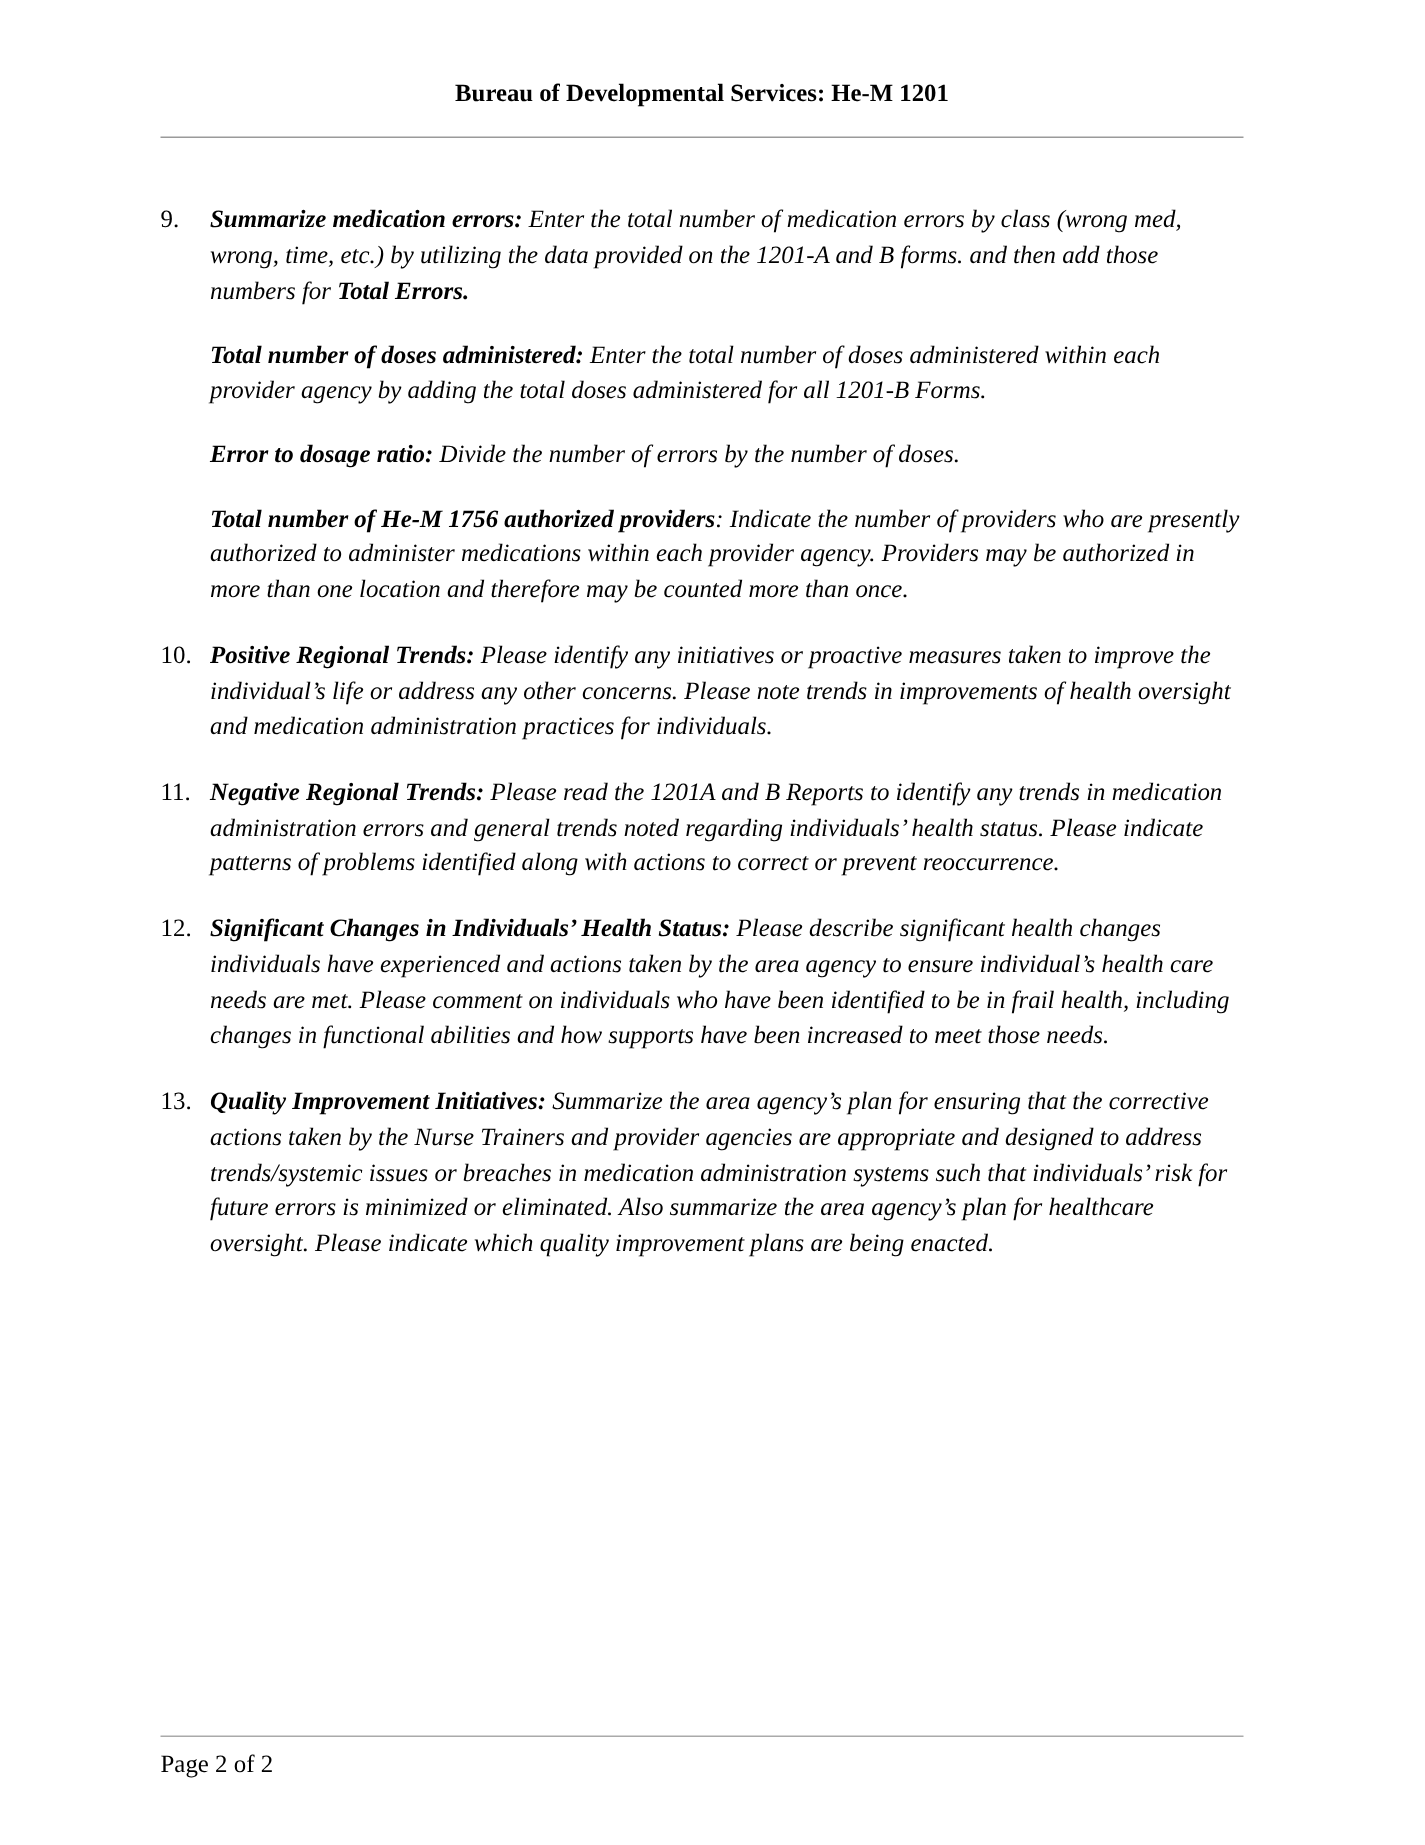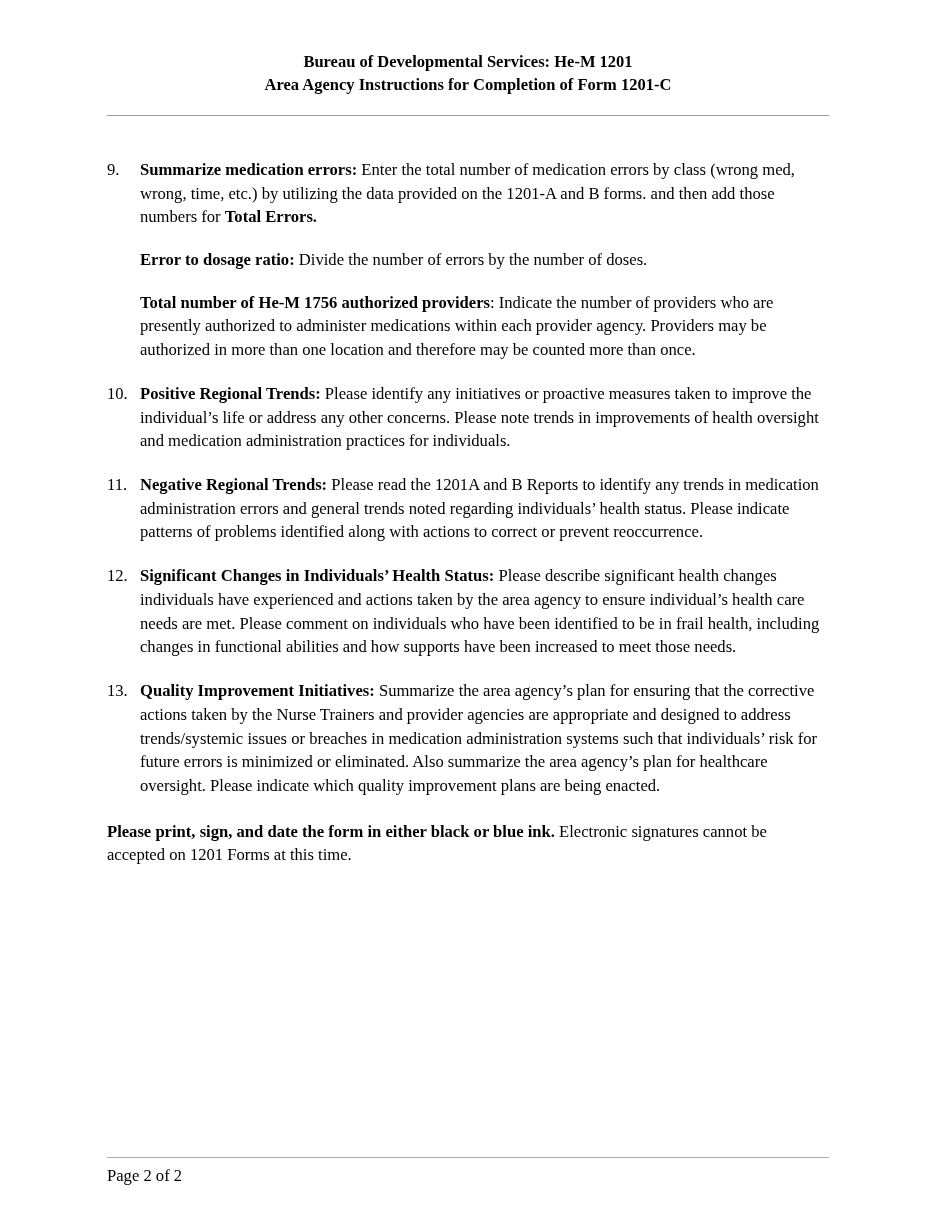--- a/index.html
+++ b/index.html
@@ -54,20 +54,21 @@
     flex: 0 0 33px;
     text-align: left;
     padding-left: 0;
   }
   .item-body {
     flex: 1 1 auto;
     text-align: left;
   }
   .para {
     margin: 0 0 19px 0;
+    font-style: italic;
   }
   .para:last-child {
     margin-bottom: 0;
   }
   b, .b {
     font-weight: bold;
   }
   .closing {
     margin-top: 22px;
     font-size: 16.6px;
@@ -90,33 +91,35 @@
     font-size: 16.6px;
   }
 </style>
 </head>
 <body>
 
 <div class="page">
 
   <div class="header">
     <span class="header-line">Bureau of Developmental Services: He-M 1201</span>
-    <span class="header-line">Area Agency Instructions for Completion of Form 1201-C</span>
   </div>
 
   <hr class="rule-top">
 
   <div class="content">
     <div class="spacer-after-rule"></div>
 
     <div class="item">
       <div class="item-num">9.</div>
       <div class="item-body">
         <p class="para">
           <b>Summarize medication errors:</b><span> Enter the total number of medication errors by class (wrong med, wrong, time, etc.) by utilizing the data provided on the 1201-A and B forms. and then add those numbers for </span><b>Total Errors.</b>
+        </p>
+        <p class="para">
+          <b>Total number of doses administered:</b><span> Enter the total number of doses administered within each provider agency by adding the total doses administered for all 1201-B Forms.</span>
         </p>
         <p class="para">
           <b>Error to dosage ratio:</b><span>  Divide the number of errors by the number of doses.</span>
         </p>
         <p class="para">
           <b>Total number of He-M 1756 authorized providers</b><span>: Indicate the number of providers who are presently authorized to administer medications within each provider agency.  Providers may be authorized in more than one location and therefore may be counted more than once.</span>
         </p>
       </div>
     </div>
 
@@ -150,23 +153,20 @@
     <div class="item">
       <div class="item-num">13.</div>
       <div class="item-body">
         <p class="para">
           <b>Quality Improvement Initiatives:</b><span>  Summarize the area agency’s plan for ensuring that the corrective actions taken by the Nurse Trainers and provider agencies are appropriate and designed to address trends/systemic issues or breaches in medication administration systems such that individuals’ risk for future errors is minimized or eliminated.  Also summarize the area agency’s plan for healthcare oversight.  Please indicate which quality improvement plans are being enacted.</span>
         </p>
       </div>
     </div>
 
 
-    <div class="closing">
-      <b>Please print, sign, and date the form in either black or blue ink.</b><span>  Electronic signatures cannot be accepted on 1201 Forms at this time.</span>
-    </div>
   </div>
 
   <div class="footer">
     <hr class="rule-bottom">
     <div class="footer-row">
       <span>Page 2 of 2</span>
     </div>
   </div>
 
 </div>

